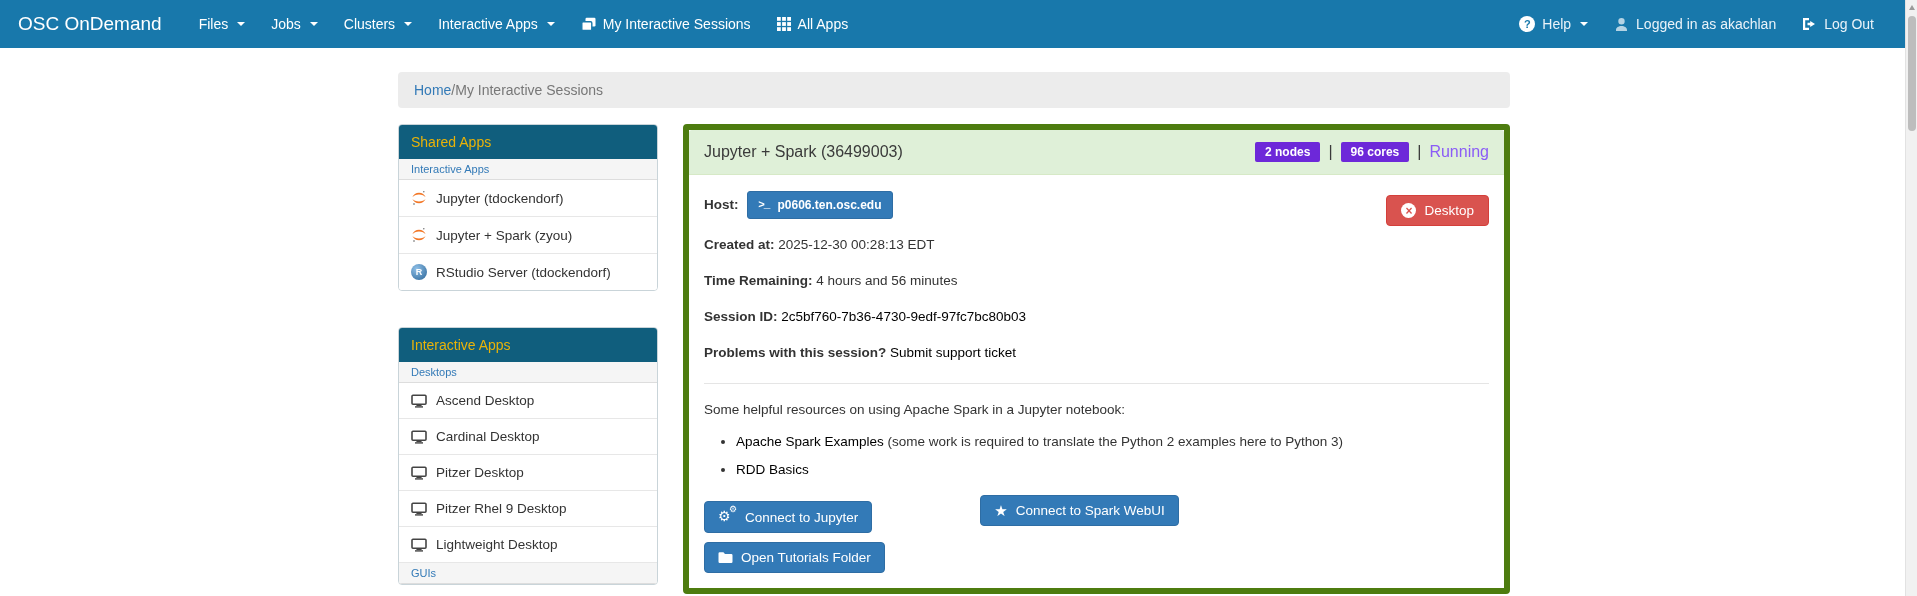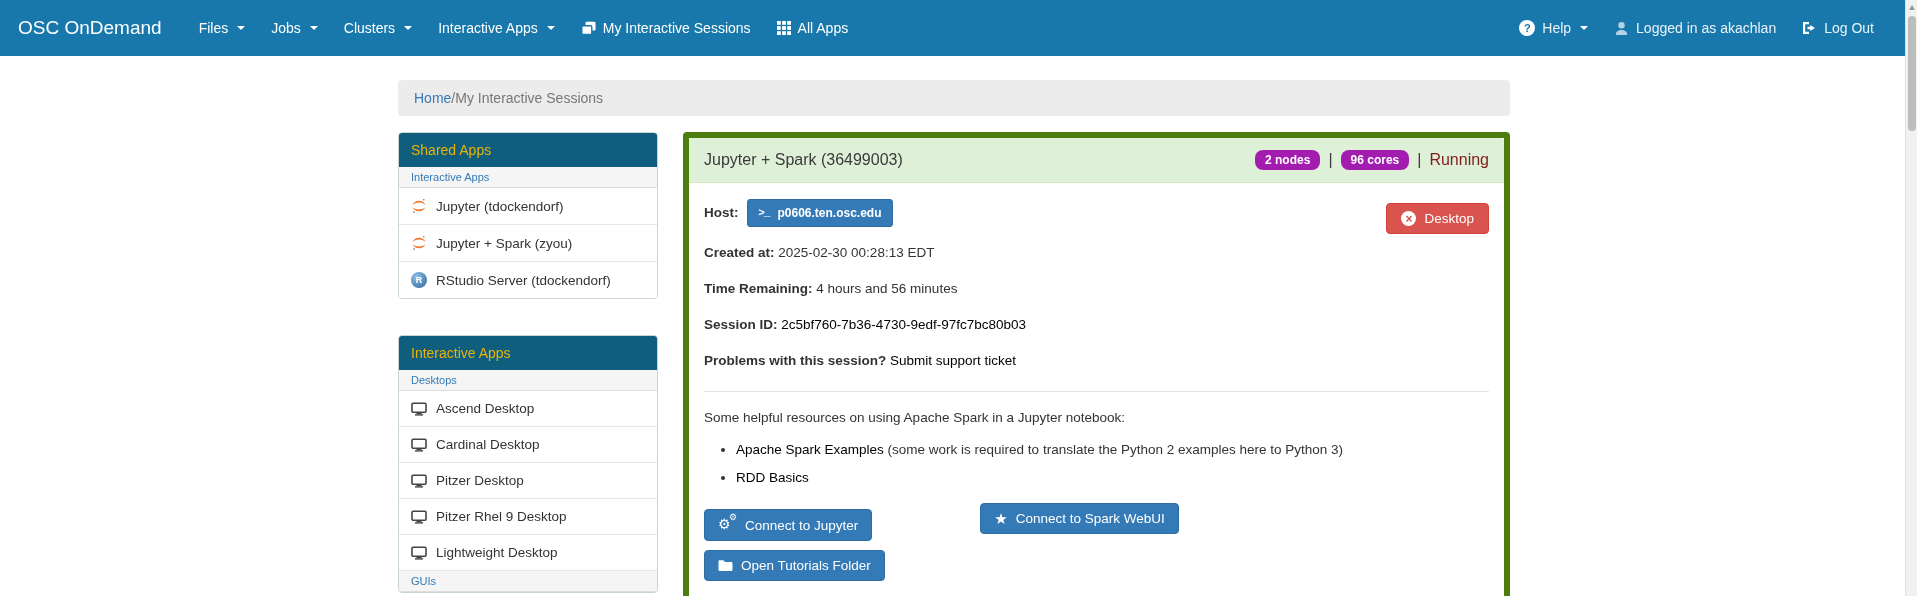--- a/index.html
+++ b/index.html
@@ -7,21 +7,21 @@
   body {
     font-family: "Liberation Sans", sans-serif;
     background: #ffffff;
     color: #333;
     position: relative;
   }
   a { text-decoration: none; cursor: pointer; }
 
   
   .navbar {
-    height: 56px;
+    height: 48px;
     background: #1878ab;
     display: flex;
     align-items: center;
     padding: 0 30px 0 18px;
     color: #fff;
   }
   .brand { font-size: 19px; color: #fff; margin-right: 24px; white-space: nowrap; cursor: pointer; }
   .nav-item {
     font-size: 14px; color: #fff;
     padding: 13px 13px; height: 48px;
@@ -107,26 +107,26 @@
     background: #dff0d8;
     border-bottom: 1px solid #d6e9c6;
     border-radius: 3px 3px 0 0;
     padding: 12px 15px;
     display: flex; align-items: center;
     font-size: 16px; color: #3a3a3a;
   }
   .session-title { flex: 1; }
   .session-meta { display: flex; align-items: center; }
   .badge {
-    background: #a21caf; color: #fff;
+    background: #6d28d9; color: #fff;
     font-size: 12px; font-weight: bold;
-    padding: 3px 10px; border-radius: 8px;
+    padding: 3px 10px; border-radius: 2px;
   }
   .meta-sep { margin: 0 8px; color: #3a3a3a; }
-  .status-text { color: #7f1d1d; }
+  .status-text { color: #8b5cf6; }
 
   .session-body { position: relative; padding: 16px 15px 15px; font-size: 13.5px; }
   .info-row { margin-bottom: 16px; line-height: 20px; }
   .info-row b { font-weight: bold; }
   .link { color: #000000; margin-top: 44px; }
 
   .host-btn {
     background: #337ab7; border: 1px solid #2e6da4;
     color: #fff; border-radius: 3px;
     padding: 3px 10px; font-size: 12px; font-weight: bold;
@@ -375,21 +375,21 @@
           <div class="info-row">
             <b>Host:</b>
             <span class="host-btn">
               <span class="terminal-glyph">&gt;_</span>
               <span>p0606.ten.osc.edu</span>
             </span>
           </div>
 
           <div class="info-row">
             <b>Created at:</b>
-            <span>2025-02-30 00:28:13 EDT</span>
+            <span>2025-12-30 00:28:13 EDT</span>
           </div>
 
           <div class="info-row">
             <b>Time Remaining:</b>
             <span>4 hours and 56 minutes</span>
           </div>
 
           <div class="info-row">
             <b>Session ID:</b>
             <a class="link">2c5bf760-7b36-4730-9edf-97fc7bc80b03</a>

